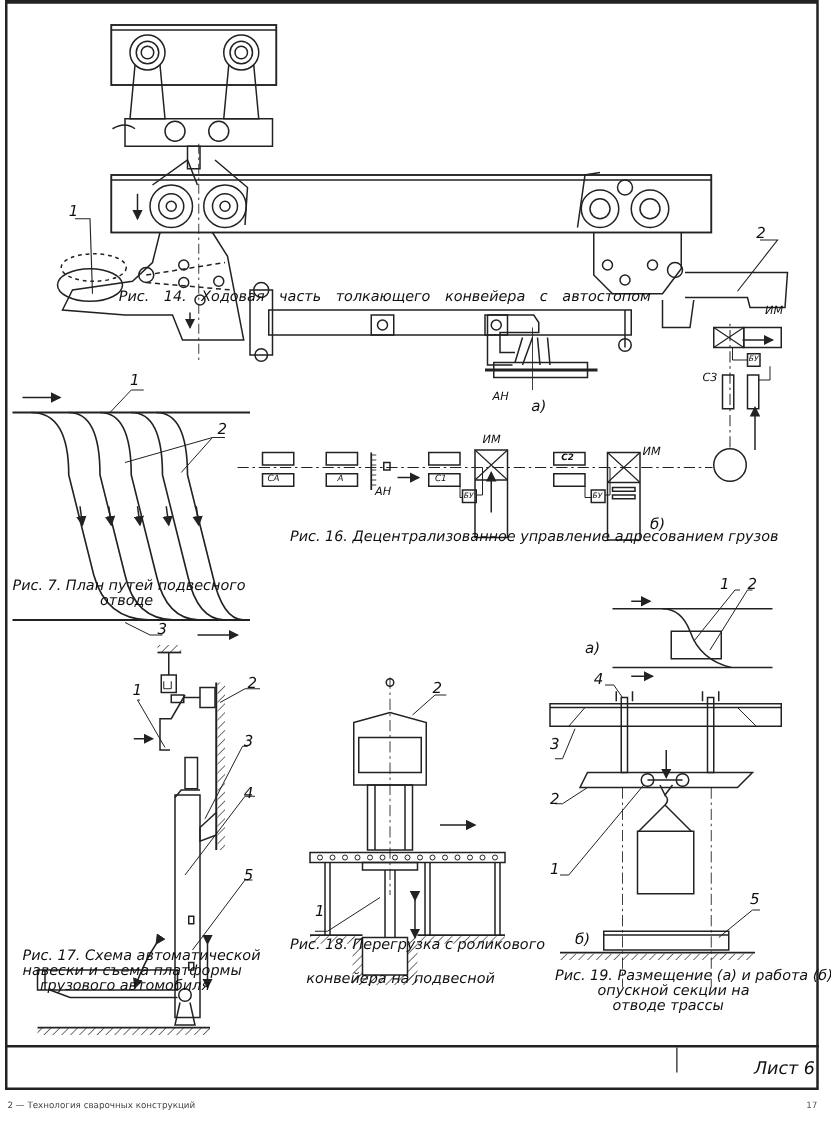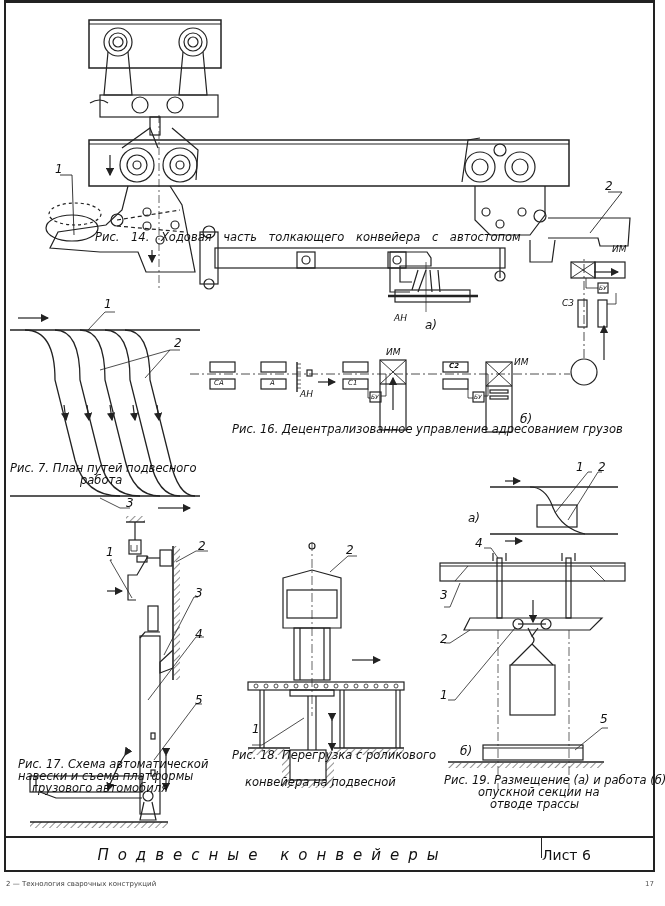--- a/index.html
+++ b/index.html
@@ -10,21 +10,21 @@
   svg.draw { position:absolute; left:0; top:0; }
   .cap { position:absolute; font-style:italic; font-size:11.5px; line-height:12px;
          font-family:"DejaVu Sans", sans-serif; color:#111; white-space:nowrap; }
   .lbl { position:absolute; font-style:italic; font-size:12px; font-family:"DejaVu Sans", sans-serif; }
   .lbl.sm { font-size:9px; }
   .titlebar { position:absolute; left:4px; top:836px; width:651px; height:36px;
               border-top:2px solid #222; box-sizing:border-box; }
   .titlebar .title { position:absolute; left:0; width:537px; top:0; height:34px; line-height:34px;
                      text-align:center; font-style:italic; font-size:15px; letter-spacing:9px; }
   .titlebar .sheetno { position:absolute; left:537px; top:0; width:110px; height:20px; line-height:34px;
-                       text-align:left; font-size:14px; border-left:1.5px solid #222; }
+                       text-align:right; font-style:italic; font-size:14px; border-left:1.5px solid #222; }
   .footer-left { position:absolute; left:6px; top:880px; font-size:7px; color:#444; }
   .footer-right { position:absolute; left:645px; top:880px; font-size:7px; color:#555; }
 </style>
 </head>
 <body>
 
 <div class="sheet"></div>
 
 <svg class="draw" width="665" height="906" viewBox="0 0 665 906" fill="none" stroke="#222" stroke-width="1.2">
   <defs>
@@ -355,34 +355,33 @@
 <span class="lbl" style="left:475px;top:536px;">4</span>
 <span class="lbl" style="left:440px;top:588px;">3</span>
 <span class="lbl" style="left:440px;top:632px;">2</span>
 <span class="lbl" style="left:440px;top:688px;">1</span>
 <span class="lbl" style="left:600px;top:712px;">5</span>
 <span class="lbl" style="left:460px;top:744px;">б)</span>
 
 <div class="cap" style="left:95px;top:231px;word-spacing:8px;">Рис. 14. Ходовая часть толкающего конвейера с автостопом</div>
 
 <div class="cap" style="left:10px;top:462px;">Рис. 7. План путей подвесного</div>
-<div class="cap" style="left:80px;top:474px;">работа</div>
+<div class="cap" style="left:80px;top:474px;">отводе</div>
 
 <div class="cap" style="left:232px;top:423px;">Рис. 16. Децентрализованное управление адресованием грузов</div>
 
 <div class="cap" style="left:18px;top:758px;">Рис. 17. Схема автоматической</div>
 <div class="cap" style="left:18px;top:770px;">навески и съема платформы</div>
 <div class="cap" style="left:32px;top:782px;">грузового автомобиля</div>
 
 <div class="cap" style="left:232px;top:749px;">Рис. 18. Перегрузка с роликового</div>
 <div class="cap" style="left:245px;top:761px;margin-top:15px;">конвейера на подвесной</div>
 
 <div class="cap" style="left:444px;top:774px;">Рис. 19. Размещение (а) и работа (б)</div>
 <div class="cap" style="left:478px;top:786px;">опускной секции на</div>
 <div class="cap" style="left:490px;top:798px;text-align:right;">отводе трассы</div>
 
 <div class="titlebar">
-  <div class="title">Подвесные конвейеры</div>
   <div class="sheetno">Лист 6</div>
 </div>
 
 <div class="footer-left">2 — Технология сварочных конструкций</div>
 <div class="footer-right">17</div>
 
 </body></html>

